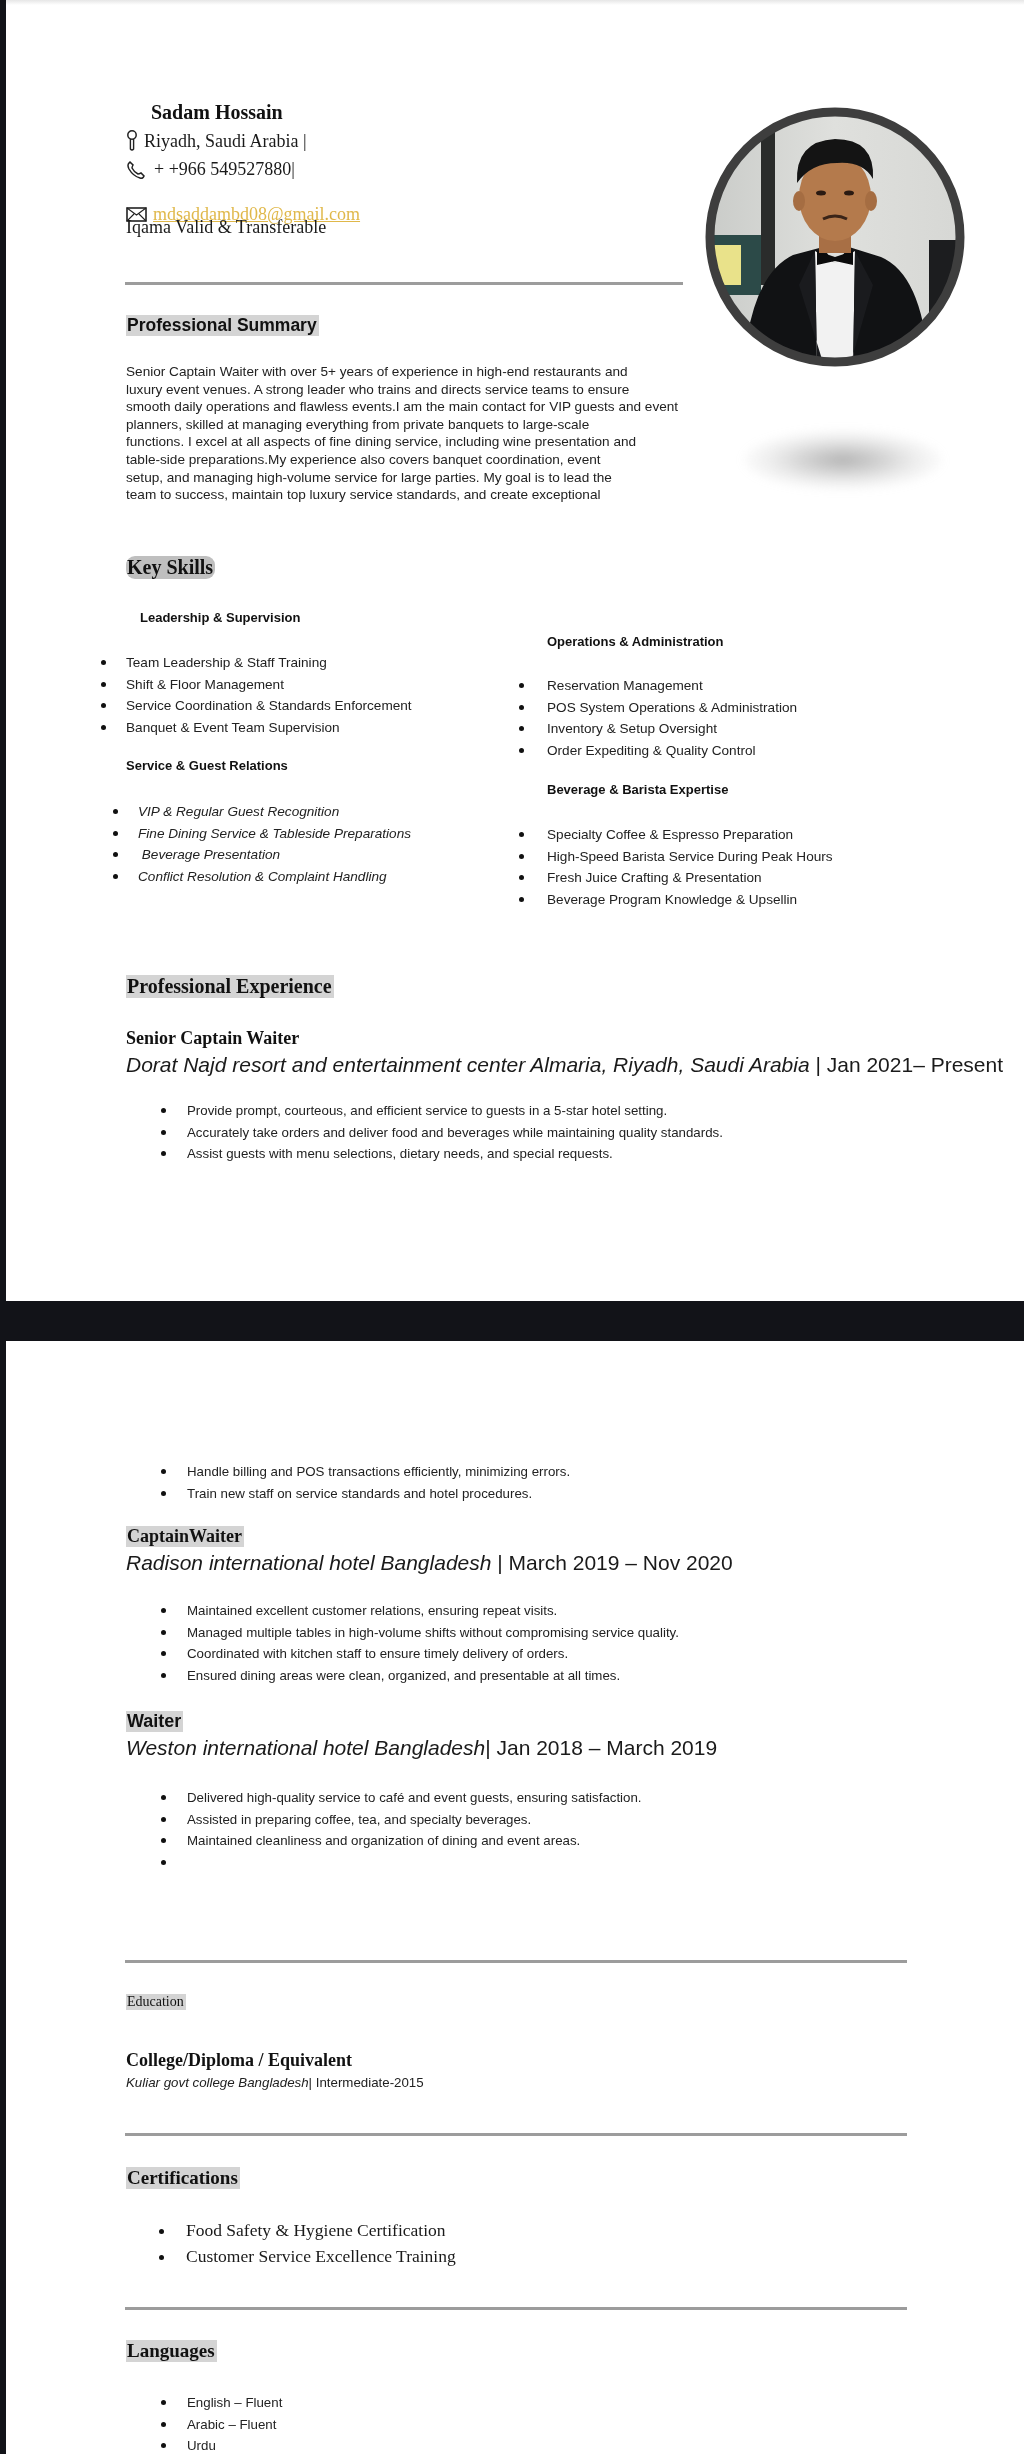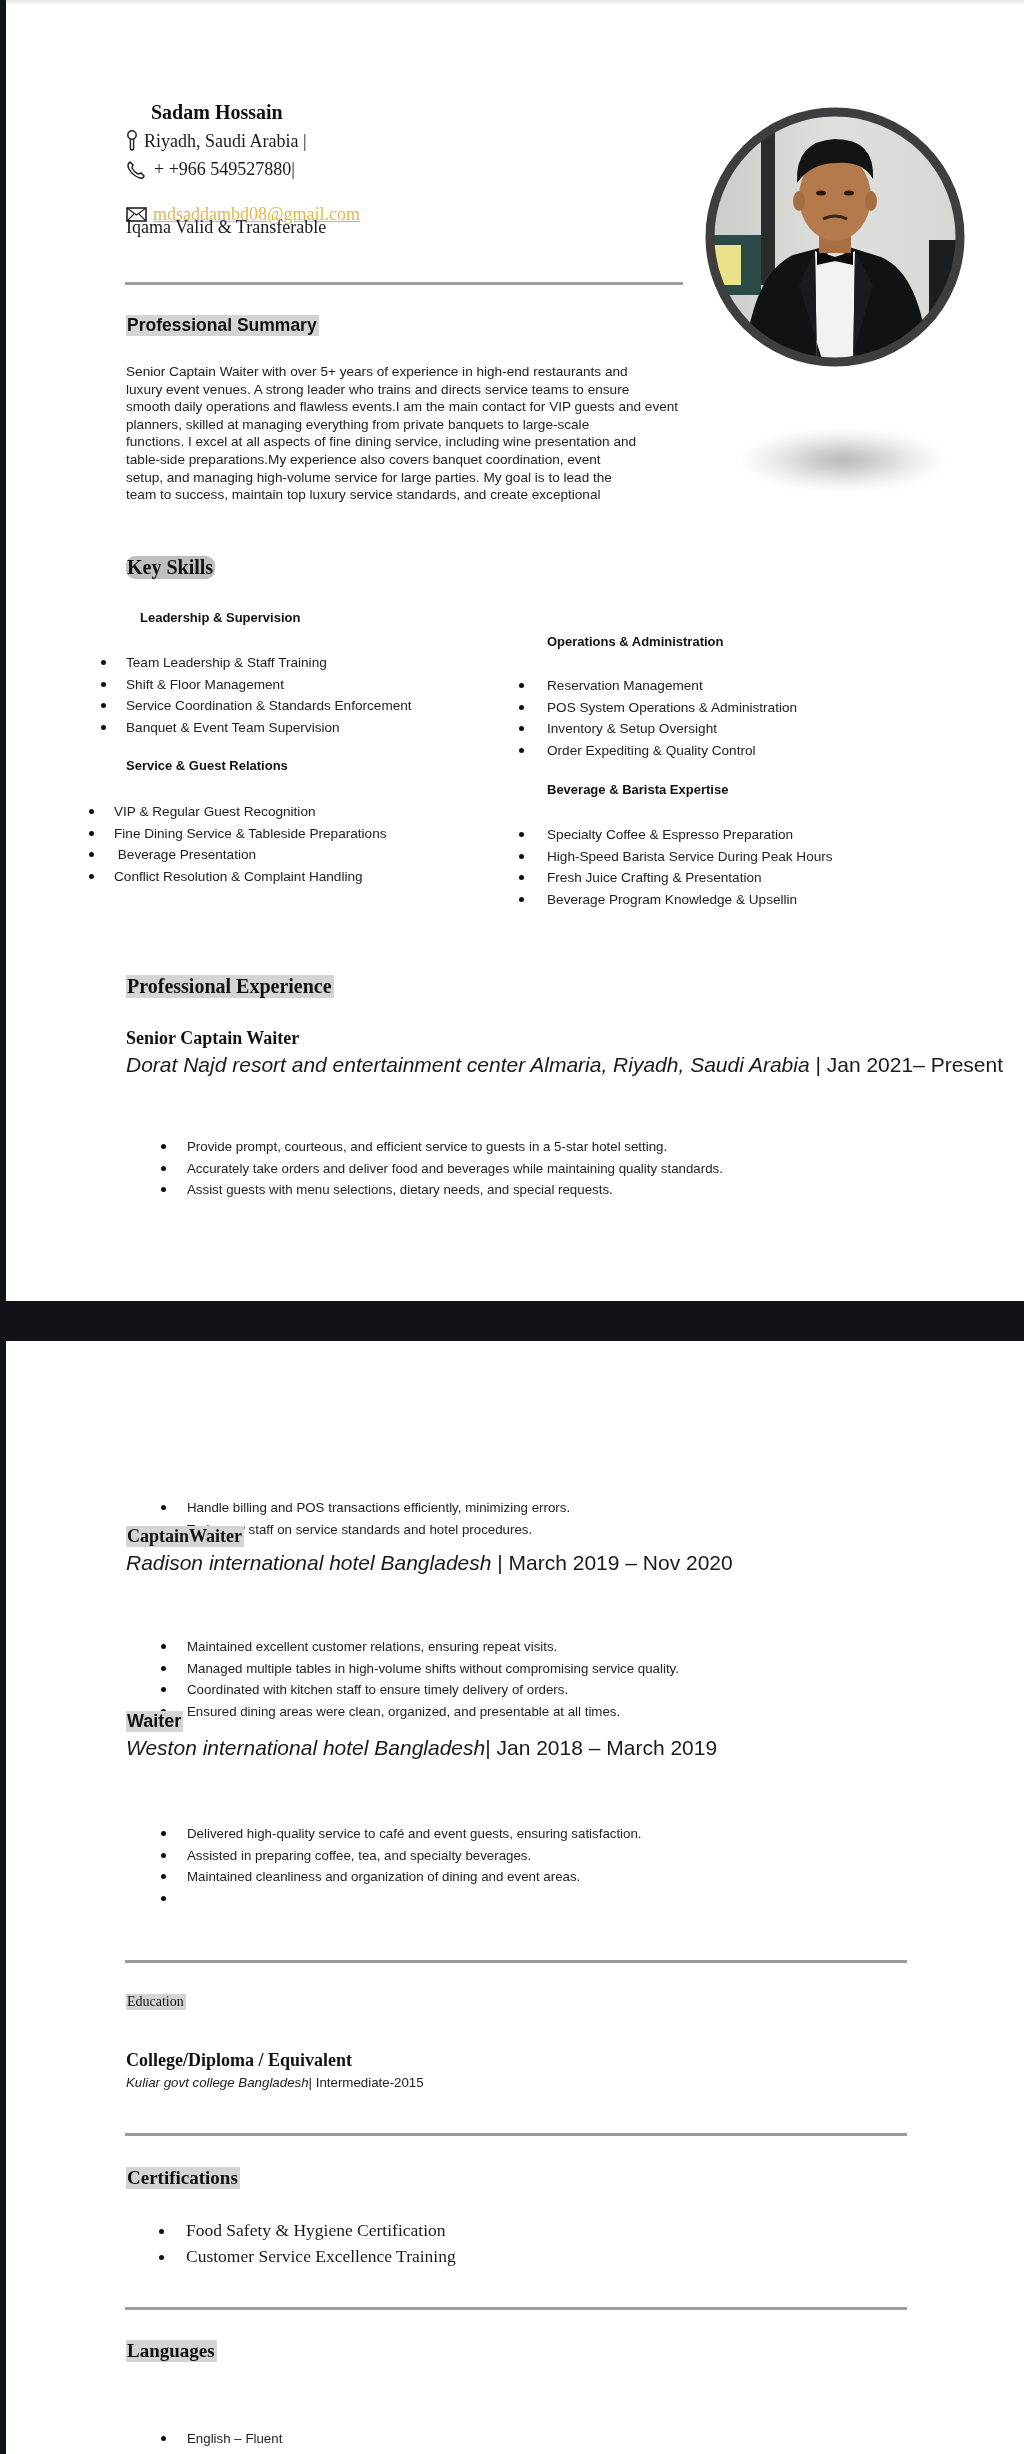--- a/index.html
+++ b/index.html
@@ -31,21 +31,21 @@
 
   ul.blist { list-style: none; }
   ul.blist li { position: relative; white-space: nowrap; }
   ul.blist li .dot { position: absolute; width: 5px; height: 5px; border-radius: 50%; background: #111; }
 
   .skills-list { font-size: 13.6px; line-height: 21.6px; color: #222; }
 
   .job-title { font-size: 18px; font-weight: bold; color: #111; }
   .job-meta { font-size: 21px; color: #1a1a1a; }
   .job-meta .co { font-style: italic; }
-  .job-list { font-size: 13.3px; line-height: 21.6px; color: #222; margin-top: 36px; }
+  .job-list { font-size: 13.3px; line-height: 21.6px; color: #222; }
 
   .photo-wrap { position: absolute; left: 703px; top: 105px; width: 264px; height: 306px; }
   .photo-shadow { position: absolute; left: 40px; top: 325px; width: 200px; height: 60px; border-radius: 50%; background: radial-gradient(ellipse at center, rgba(120,120,120,0.55) 0%, rgba(180,180,180,0.25) 50%, rgba(255,255,255,0) 75%); filter: blur(4px); }
 </style>
 </head>
 <body>
 
 <div class="left-edge"></div>
 <div class="top-shade"></div>
 <div class="page-gap"></div>
@@ -145,21 +145,21 @@
 
 <div class="abs sans sub-head" style="left:118px; top:610px;margin-left:22px;">Leadership &amp; Supervision</div>
 <ul class="abs sans blist skills-list" style="left:126px; top:652px;">
   <li><span class="dot" style="left:-25px; top:8px;"></span><span>Team Leadership &amp; Staff Training</span></li>
   <li><span class="dot" style="left:-25px; top:8px;"></span><span>Shift &amp; Floor Management</span></li>
   <li><span class="dot" style="left:-25px; top:8px;"></span><span>Service Coordination &amp; Standards Enforcement</span></li>
   <li><span class="dot" style="left:-25px; top:8px;"></span><span>Banquet &amp; Event Team Supervision</span></li>
 </ul>
 
 <div class="abs sans sub-head" style="left:126px; top:758px;">Service &amp; Guest Relations</div>
-<ul class="abs sans blist skills-list" style="left:114px; top:801px;">
+<ul class="abs sans blist skills-list" style="left:138px; top:801px;font-style:italic;">
   <li><span class="dot" style="left:-25px; top:8px;"></span><span>VIP &amp; Regular Guest Recognition</span></li>
   <li><span class="dot" style="left:-25px; top:8px;"></span><span>Fine Dining Service &amp; Tableside Preparations</span></li>
   <li style="white-space:pre;"><span class="dot" style="left:-25px; top:8px;"></span><span> Beverage Presentation</span></li>
   <li><span class="dot" style="left:-25px; top:8px;"></span><span>Conflict Resolution &amp; Complaint Handling</span></li>
 </ul>
 
 <div class="abs sans sub-head" style="left:547px; top:634px;">Operations &amp; Administration</div>
 <ul class="abs sans blist skills-list" style="left:547px; top:675px;">
   <li><span class="dot" style="left:-28px; top:8px;"></span><span>Reservation Management</span></li>
   <li><span class="dot" style="left:-28px; top:8px;"></span><span>POS System Operations &amp; Administration</span></li>

